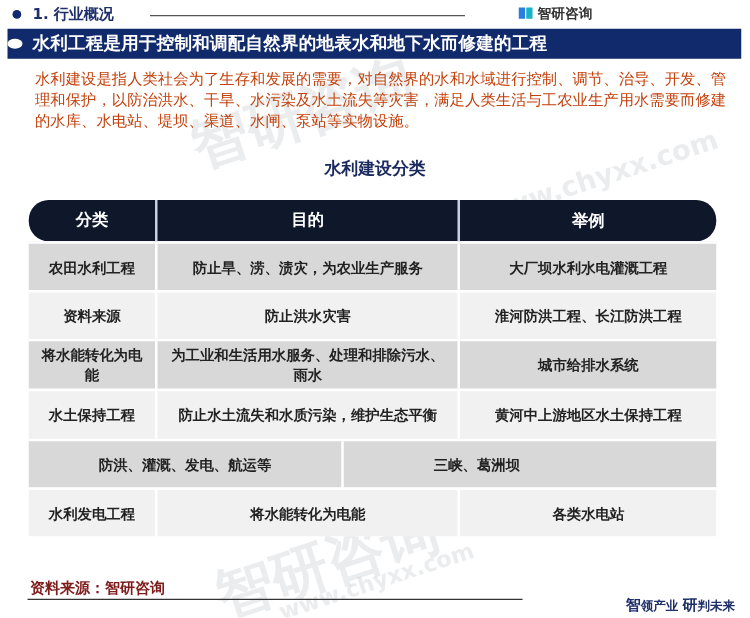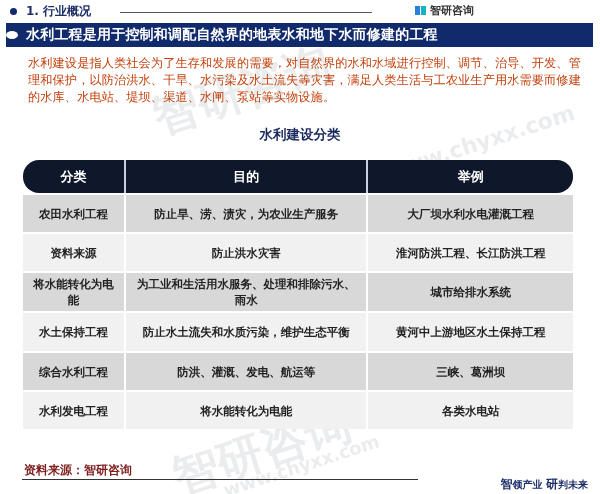--- a/index.html
+++ b/index.html
@@ -92,21 +92,20 @@
     <div class="cell c1">将水能转化为电能</div>
     <div class="cell c2">为工业和生活用水服务、处理和排除污水、雨水</div>
     <div class="cell c3">城市给排水系统</div>
   </div>
   <div class="row body even" style="height:40px;">
     <div class="cell c1">水土保持工程</div>
     <div class="cell c2">防止水土流失和水质污染，维护生态平衡</div>
     <div class="cell c3">黄河中上游地区水土保持工程</div>
   </div>
   <div class="row body odd" style="height:39px;">
-    <div class="cell c1">综合水利工程</div>
     <div class="cell c2">防洪、灌溉、发电、航运等</div>
     <div class="cell c3">三峡、葛洲坝</div>
   </div>
   <div class="row body even" style="height:39px;">
     <div class="cell c1">水利发电工程</div>
     <div class="cell c2">将水能转化为电能</div>
     <div class="cell c3">各类水电站</div>
   </div>
 </div>
 

